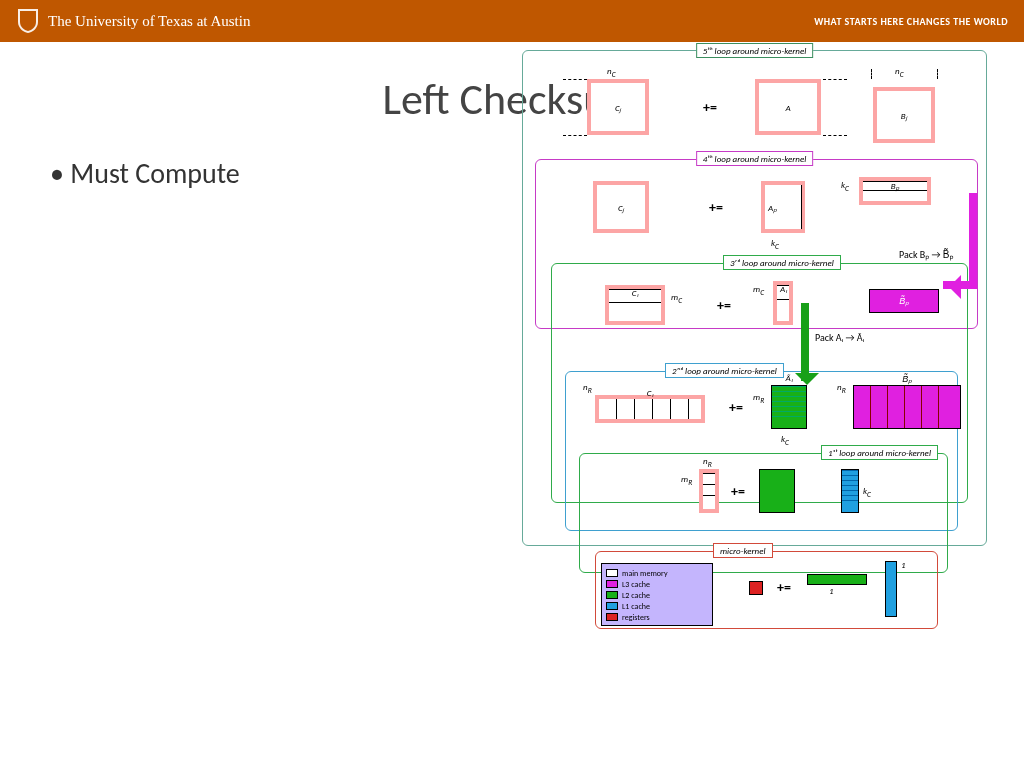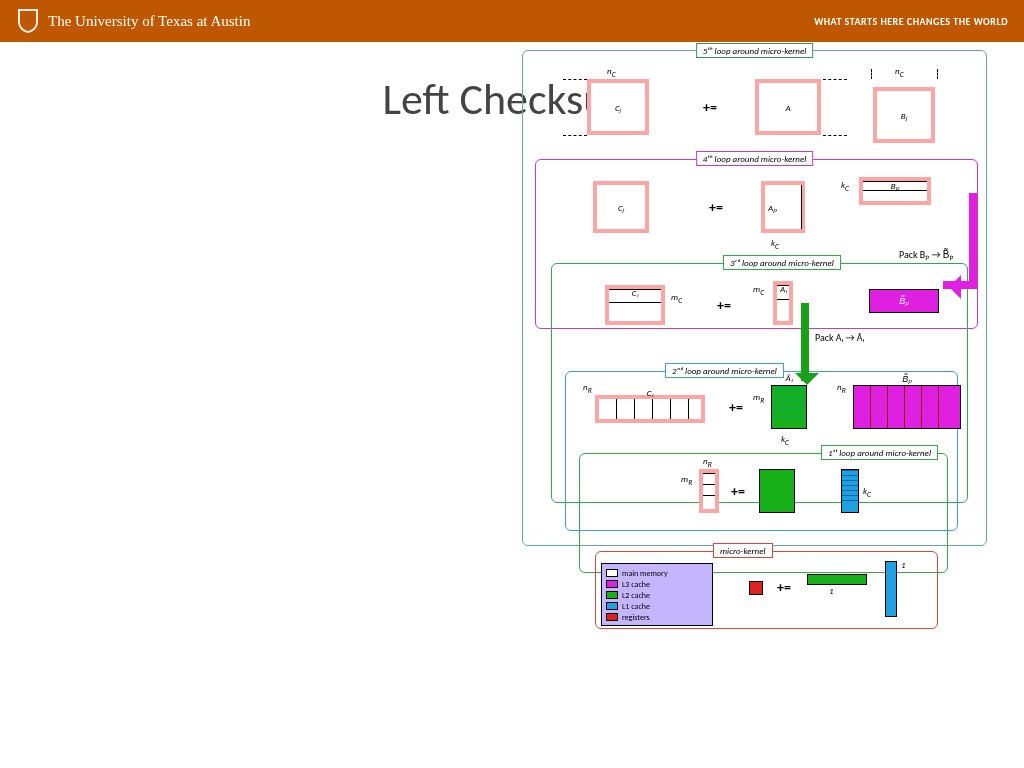--- a/index.html
+++ b/index.html
@@ -163,20 +163,21 @@
         <path fill="#bf5700" d="M4 4h16v11c0 5-4 8-8 9-4-1-8-4-8-9V4z"></path>
       </svg>
     <span class="uni-name">The University of Texas at Austin</span>
   </div>
   <span class="tagline">WHAT STARTS HERE CHANGES THE WORLD</span>
 </div>
 
 <div class="content">
   <div class="left">
     <h1 class="title">Left Checksum</h1>
+    <div class="bullet">• <span>Must Compute</span></div>
   </div>
 
   <div class="right">
     <div class="diagram">
 
       <div class="nest f4"></div>
       <div class="nest f3"></div>
       <div class="nest f2"></div>
       <div class="nest f1"></div>
       <div class="nest mk"></div>

